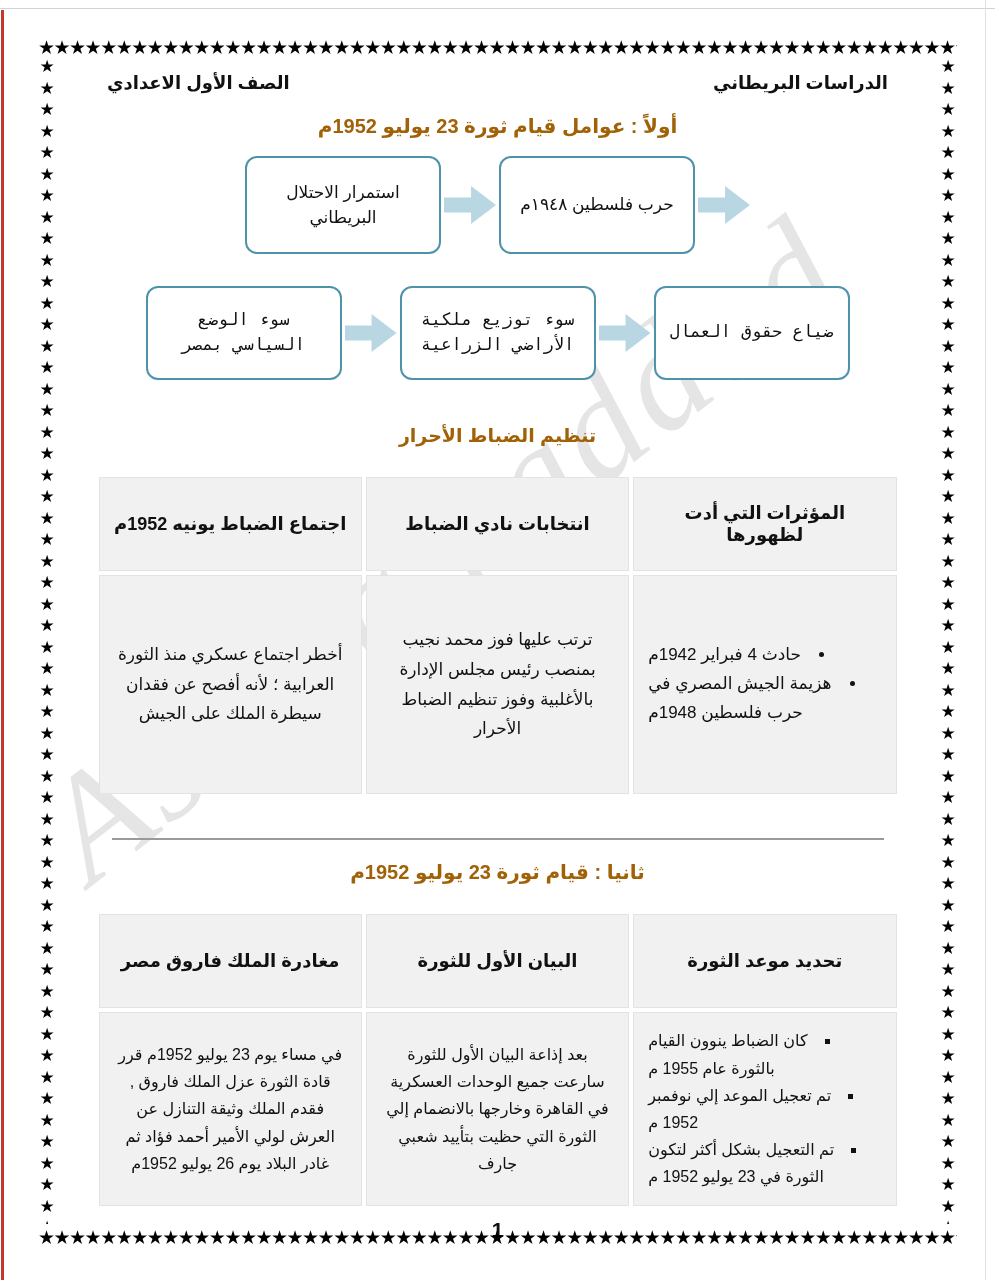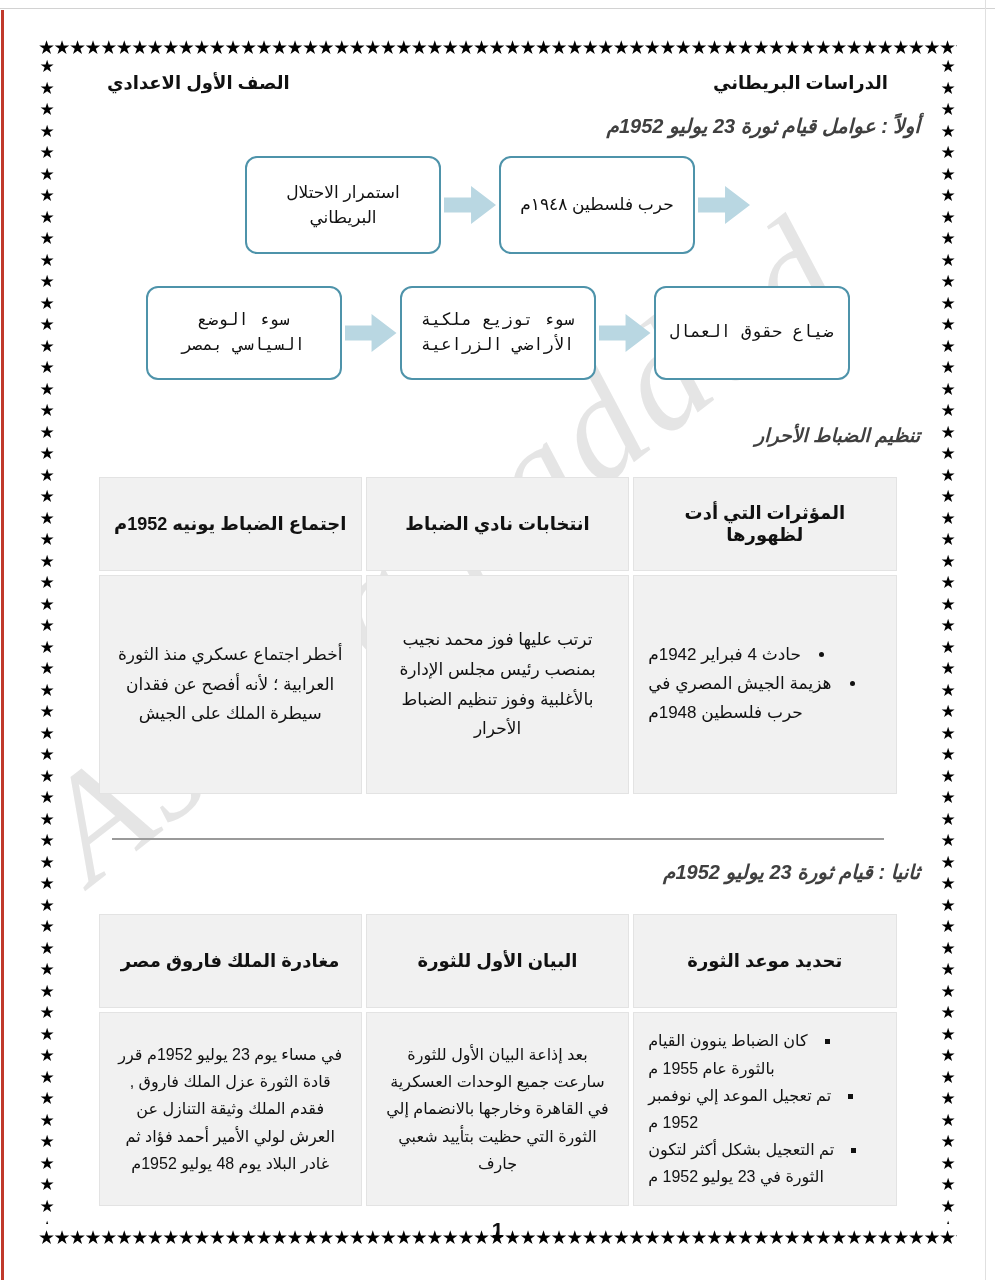--- a/index.html
+++ b/index.html
@@ -26,21 +26,21 @@
   .watermark{
     position:absolute;left:60px;top:760px;z-index:0;pointer-events:none;
     font-family:"Liberation Serif","DejaVu Serif",serif;font-style:italic;
     font-size:150px;color:rgba(175,175,175,0.33);transform:rotate(-38deg);
     transform-origin:left center;white-space:nowrap;letter-spacing:6px;
   }
   
   .content{position:absolute;left:75px;right:75px;top:62px;z-index:1;direction:rtl;}
   .hdr{display:flex;justify-content:space-between;margin-top:10px;padding:0 32px;
        font-weight:bold;font-size:18px;}
-  .rtitle{color:#404040;font-weight:bold;font-size:20px;margin-top:20px;font-style:italic;}
+  .rtitle{color:#a16207;font-weight:bold;font-size:20px;text-align:center;margin-top:20px;}
   .rtitle.sub{font-size:19px;margin-top:44px;}
   
   .flow-row{direction:ltr;display:flex;align-items:center;justify-content:center;
             gap:3px;margin-top:18px;}
   .flow-row.second{margin-top:32px;font-family:Liberation Mono, monospace;}
   .fbox{
     width:196px;min-height:98px;box-sizing:border-box;background:#fff;
     border:2.5px solid #4e93aa;border-radius:12px;display:flex;align-items:center;
     justify-content:center;text-align:center;padding:6px 12px;font-size:17px;
     direction:rtl;line-height:1.5;
@@ -148,21 +148,21 @@
           <ul class="cell-list square">
             <li>كان الضباط ينوون القيام بالثورة عام 1955 م</li>
             <li>تم تعجيل الموعد إلي نوفمبر 1952 م</li>
             <li>تم التعجيل بشكل أكثر لتكون الثورة في 23 يوليو 1952 م</li>
           </ul>
         </td>
         <td>
           <div class="cell-text">بعد إذاعة البيان الأول للثورة سارعت جميع الوحدات العسكرية في القاهرة وخارجها بالانضمام إلي الثورة التي حظيت بتأييد شعبي جارف</div>
         </td>
         <td>
-          <div class="cell-text">في مساء يوم 23 يوليو 1952م قرر قادة الثورة عزل الملك فاروق , فقدم الملك وثيقة التنازل عن العرش لولي الأمير أحمد فؤاد ثم غادر البلاد يوم 48 يوليو 1952م</div>
+          <div class="cell-text">في مساء يوم 23 يوليو 1952م قرر قادة الثورة عزل الملك فاروق , فقدم الملك وثيقة التنازل عن العرش لولي الأمير أحمد فؤاد ثم غادر البلاد يوم 26 يوليو 1952م</div>
         </td>
       </tr>
     </tbody>
       </table>
 
     <div class="pagenum">1</div>
 
   </div>
 </div>
 

